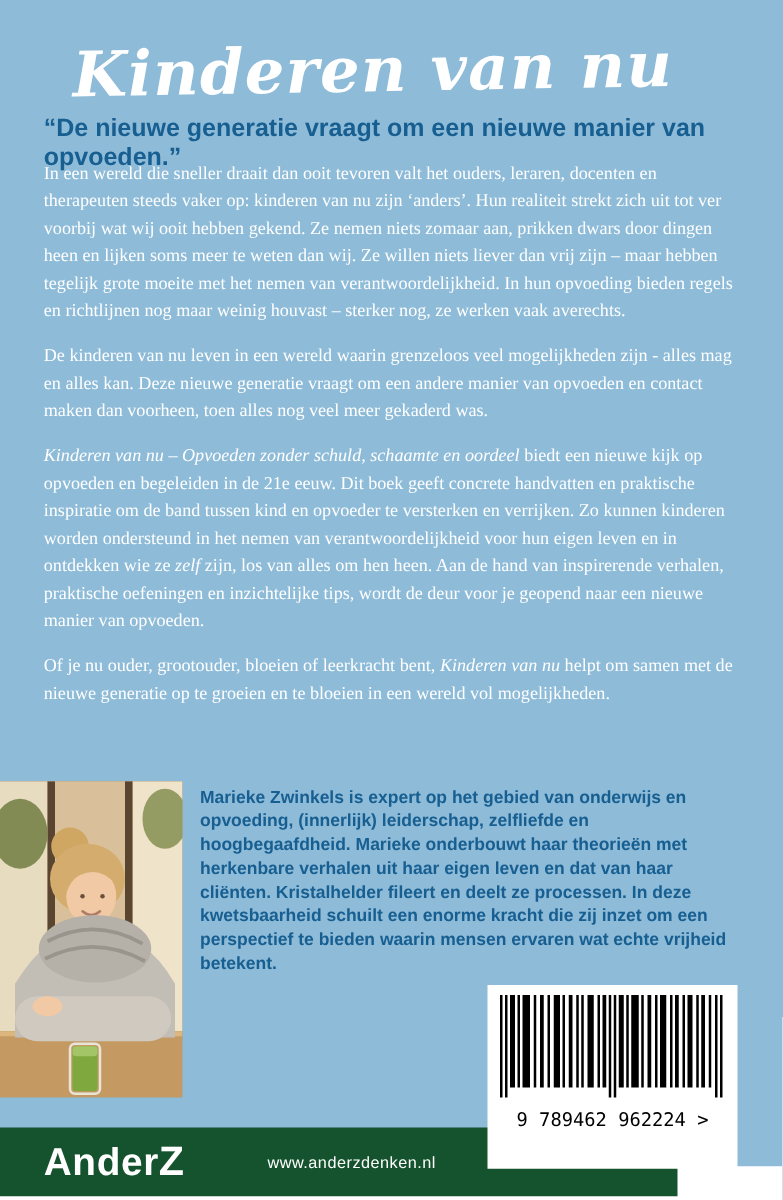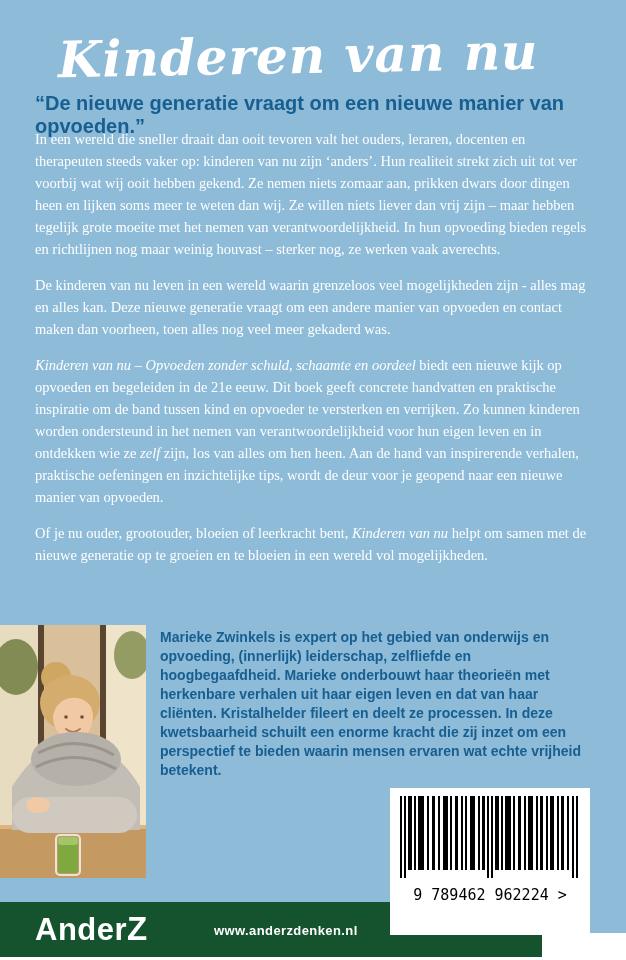--- a/index.html
+++ b/index.html
@@ -104,21 +104,21 @@
     font-size: 31px;
     letter-spacing: 0.5px;
   }
   .logo-z { font-size: 33px; }
   .website {
     position: absolute;
     left: 214px;
     top: 50%;
     transform: translateY(-50%);
     color: #ffffff;
-    font-weight: bold;
+    font-weight: normal;
     font-size: 13px;
     letter-spacing: 0.4px;
   }
   .bottom-strip {
     position: absolute;
     left: 0;
     top: 933px;
     width: 626px;
     height: 27px;
     background: #ffffff;

